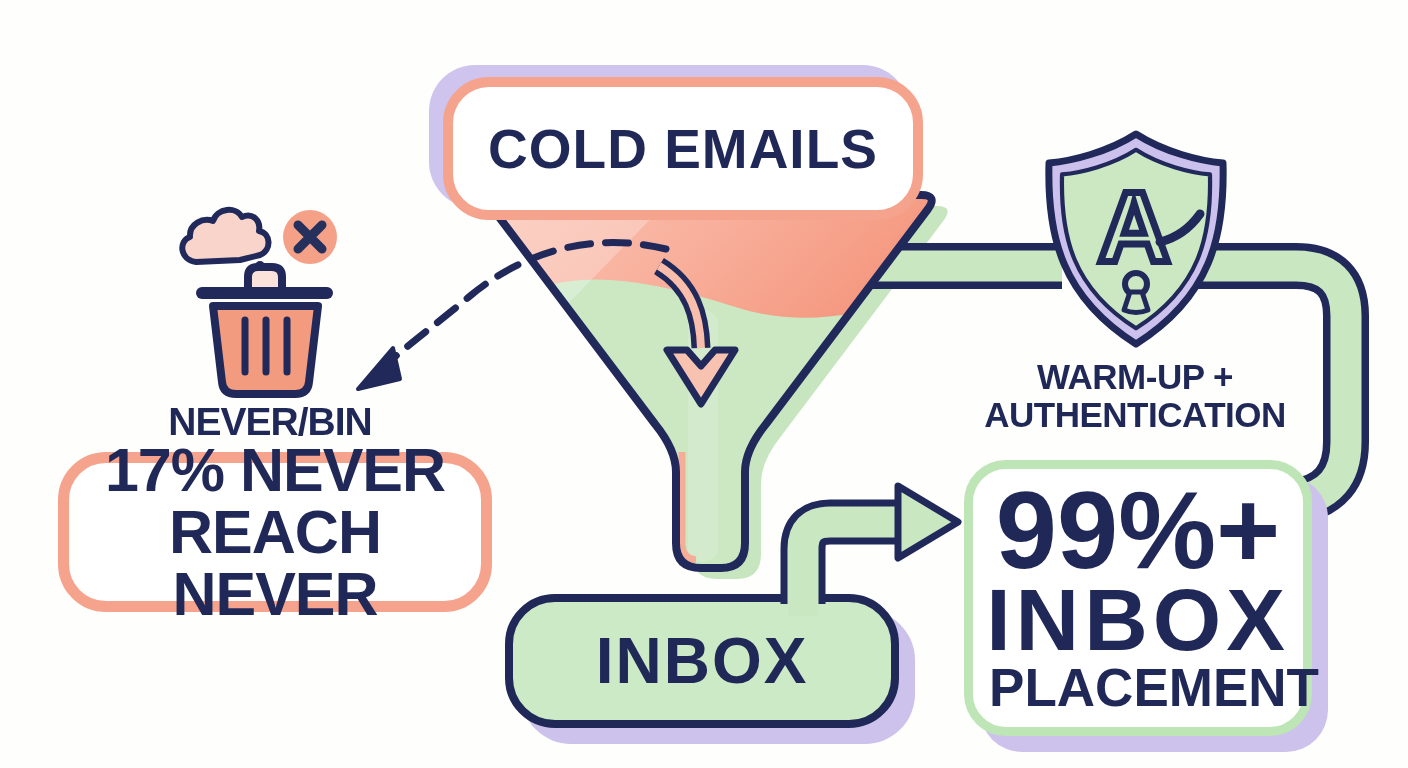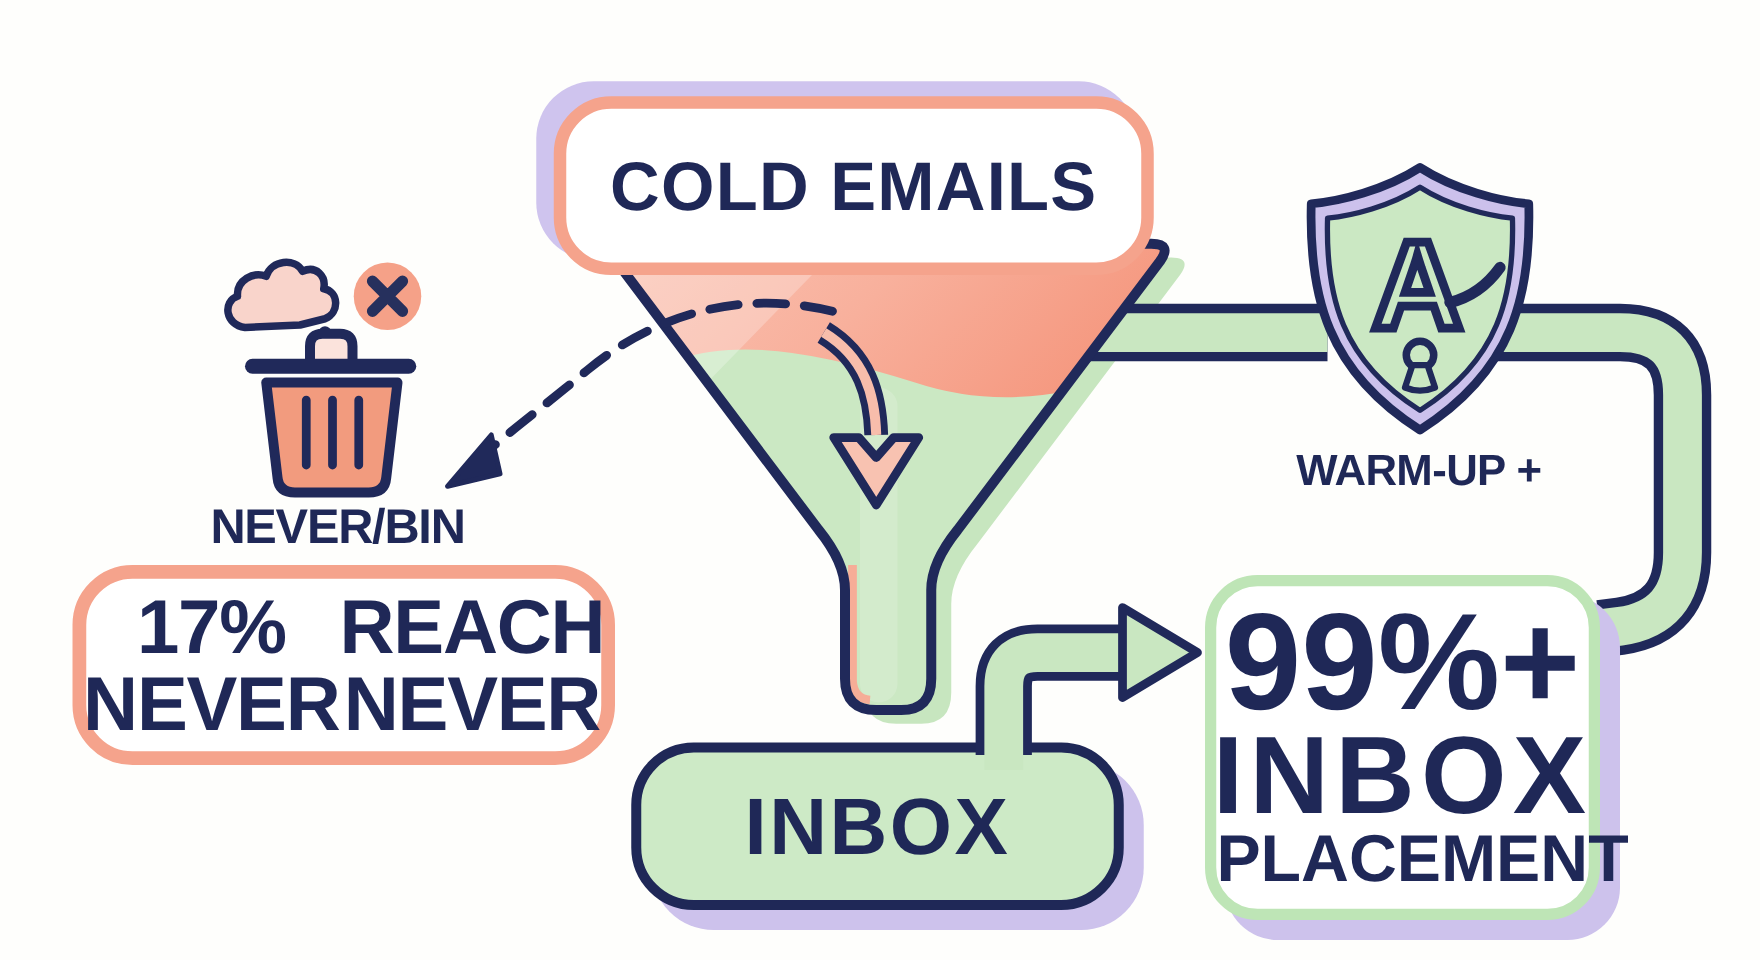--- a/index.html
+++ b/index.html
@@ -32,35 +32,35 @@
     left:160px;top:400px;width:220px;
     font-size:39px;letter-spacing:-1px;
   }
 
   
   .sticker-spam{
     position:absolute;z-index:2;
     left:58px;top:452px;width:434px;height:160px;
     box-sizing:border-box;
     background:#ffffff;border:11px solid #f5a38c;border-radius:48px;
-    display:flex;flex-direction:row;align-items:center;justify-content:center;
+    display:flex;flex-direction:column;align-items:center;justify-content:center;
   }
   .sticker-spam div{font-size:61px;line-height:62px;letter-spacing:-1px;}
 
   
   .auth-label{
     position:absolute;z-index:2;
     left:955px;top:358px;width:360px;
   }
   .auth-label div{font-size:35px;line-height:38px;letter-spacing:-0.5px;text-align:center;}
 
   
   .sticker-result{
     position:absolute;z-index:4;
-    left:964px;top:460px;width:316px;height:276px;
+    left:964px;top:460px;width:348px;height:276px;
     box-sizing:border-box;
     background:#ffffff;border:9px solid #bee5b6;border-radius:42px;
     box-shadow:16px 16px 0 0 #cdc2ec;
     display:flex;flex-direction:column;align-items:center;justify-content:center;
   }
   .sticker-result .l1{font-size:110px;line-height:100px;letter-spacing:0px;}
   .sticker-result .l2{font-size:88px;line-height:80px;letter-spacing:5px;}
   .sticker-result .l3{font-size:53px;line-height:56px;letter-spacing:0px;margin-left:32px;}
 
   
@@ -167,20 +167,21 @@
 
   <div class="spam-label txt">NEVER/BIN</div>
 
   <div class="sticker-spam">
     <div class="txt">17% NEVER</div>
     <div class="txt">REACH NEVER</div>
   </div>
 
   <div class="auth-label">
     <div class="txt">WARM-UP +</div>
+    <div class="txt">AUTHENTICATION</div>
   </div>
 
   <div class="inbox-box">
     <span class="txt">INBOX</span>
   </div>
 
   <svg class="overlay" width="1408" height="768" viewBox="0 0 1408 768">
     <path d="M 803,604 V 549 Q 803,522 830,522 H 902" stroke="#20295a" stroke-width="45" fill="none" stroke-linejoin="round"></path>
     <path d="M 803,616 V 549 Q 803,522 830,522 H 902" stroke="#c9e7c1" stroke-width="31" fill="none" stroke-linejoin="round"></path>
     <polygon points="898,486 958,522 898,558" fill="#c9e7c1" stroke="#20295a" stroke-width="7" stroke-linejoin="round"></polygon>

